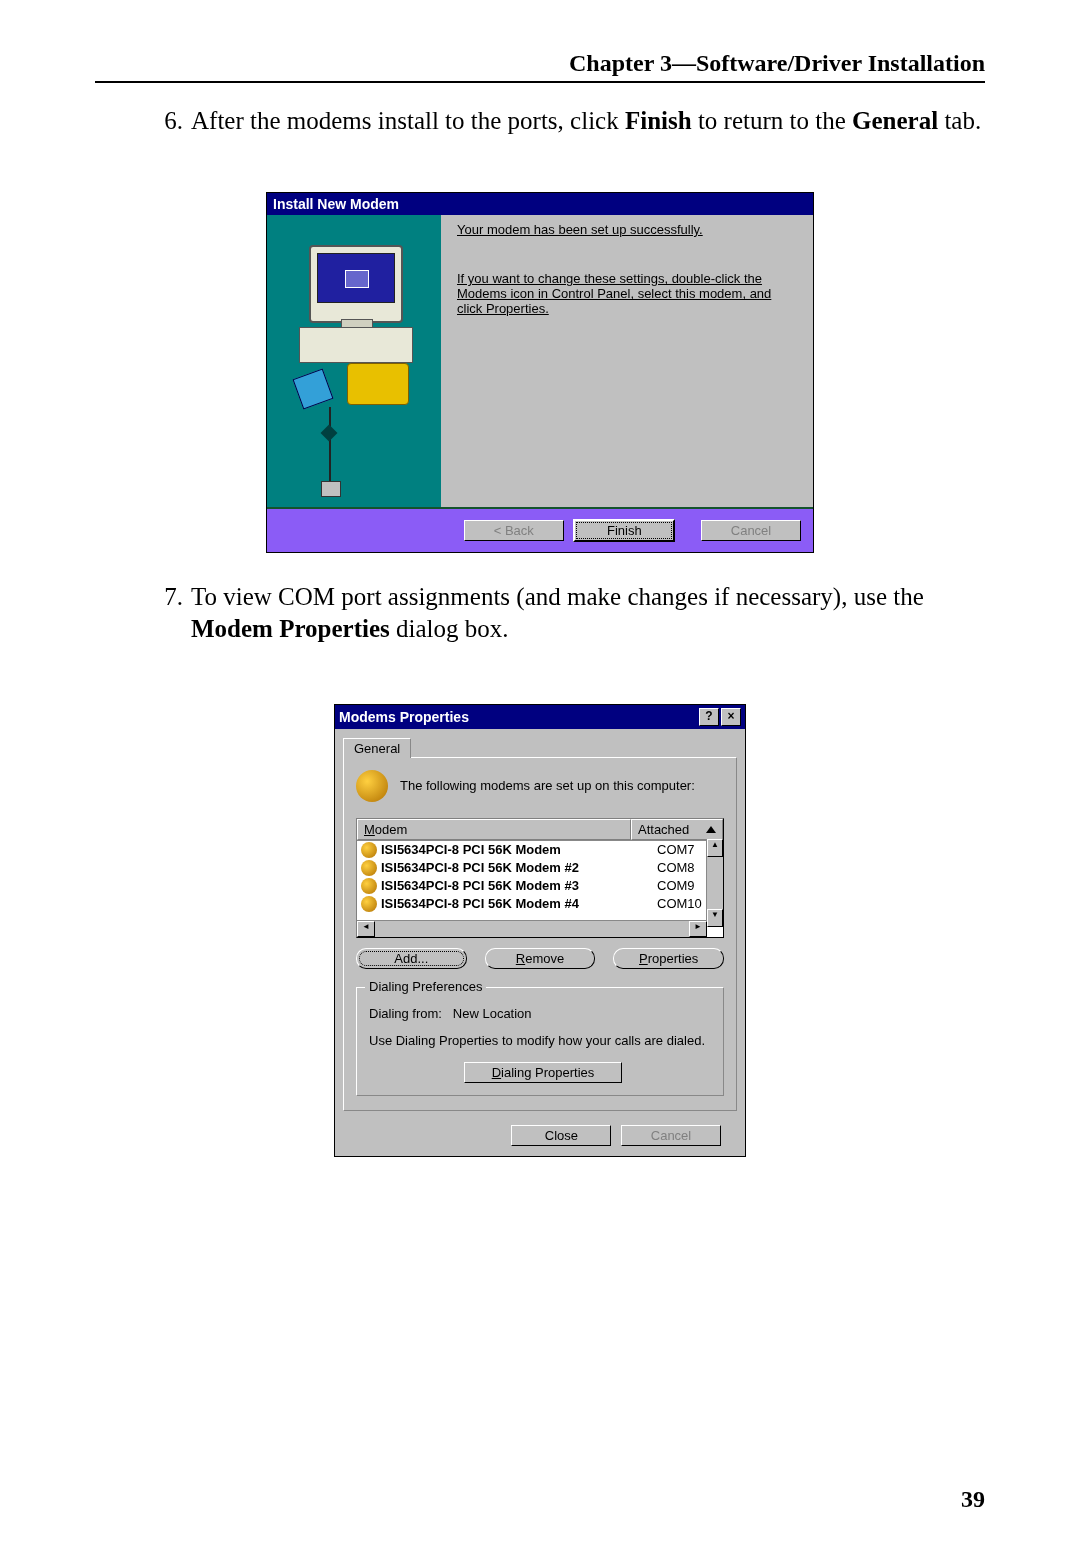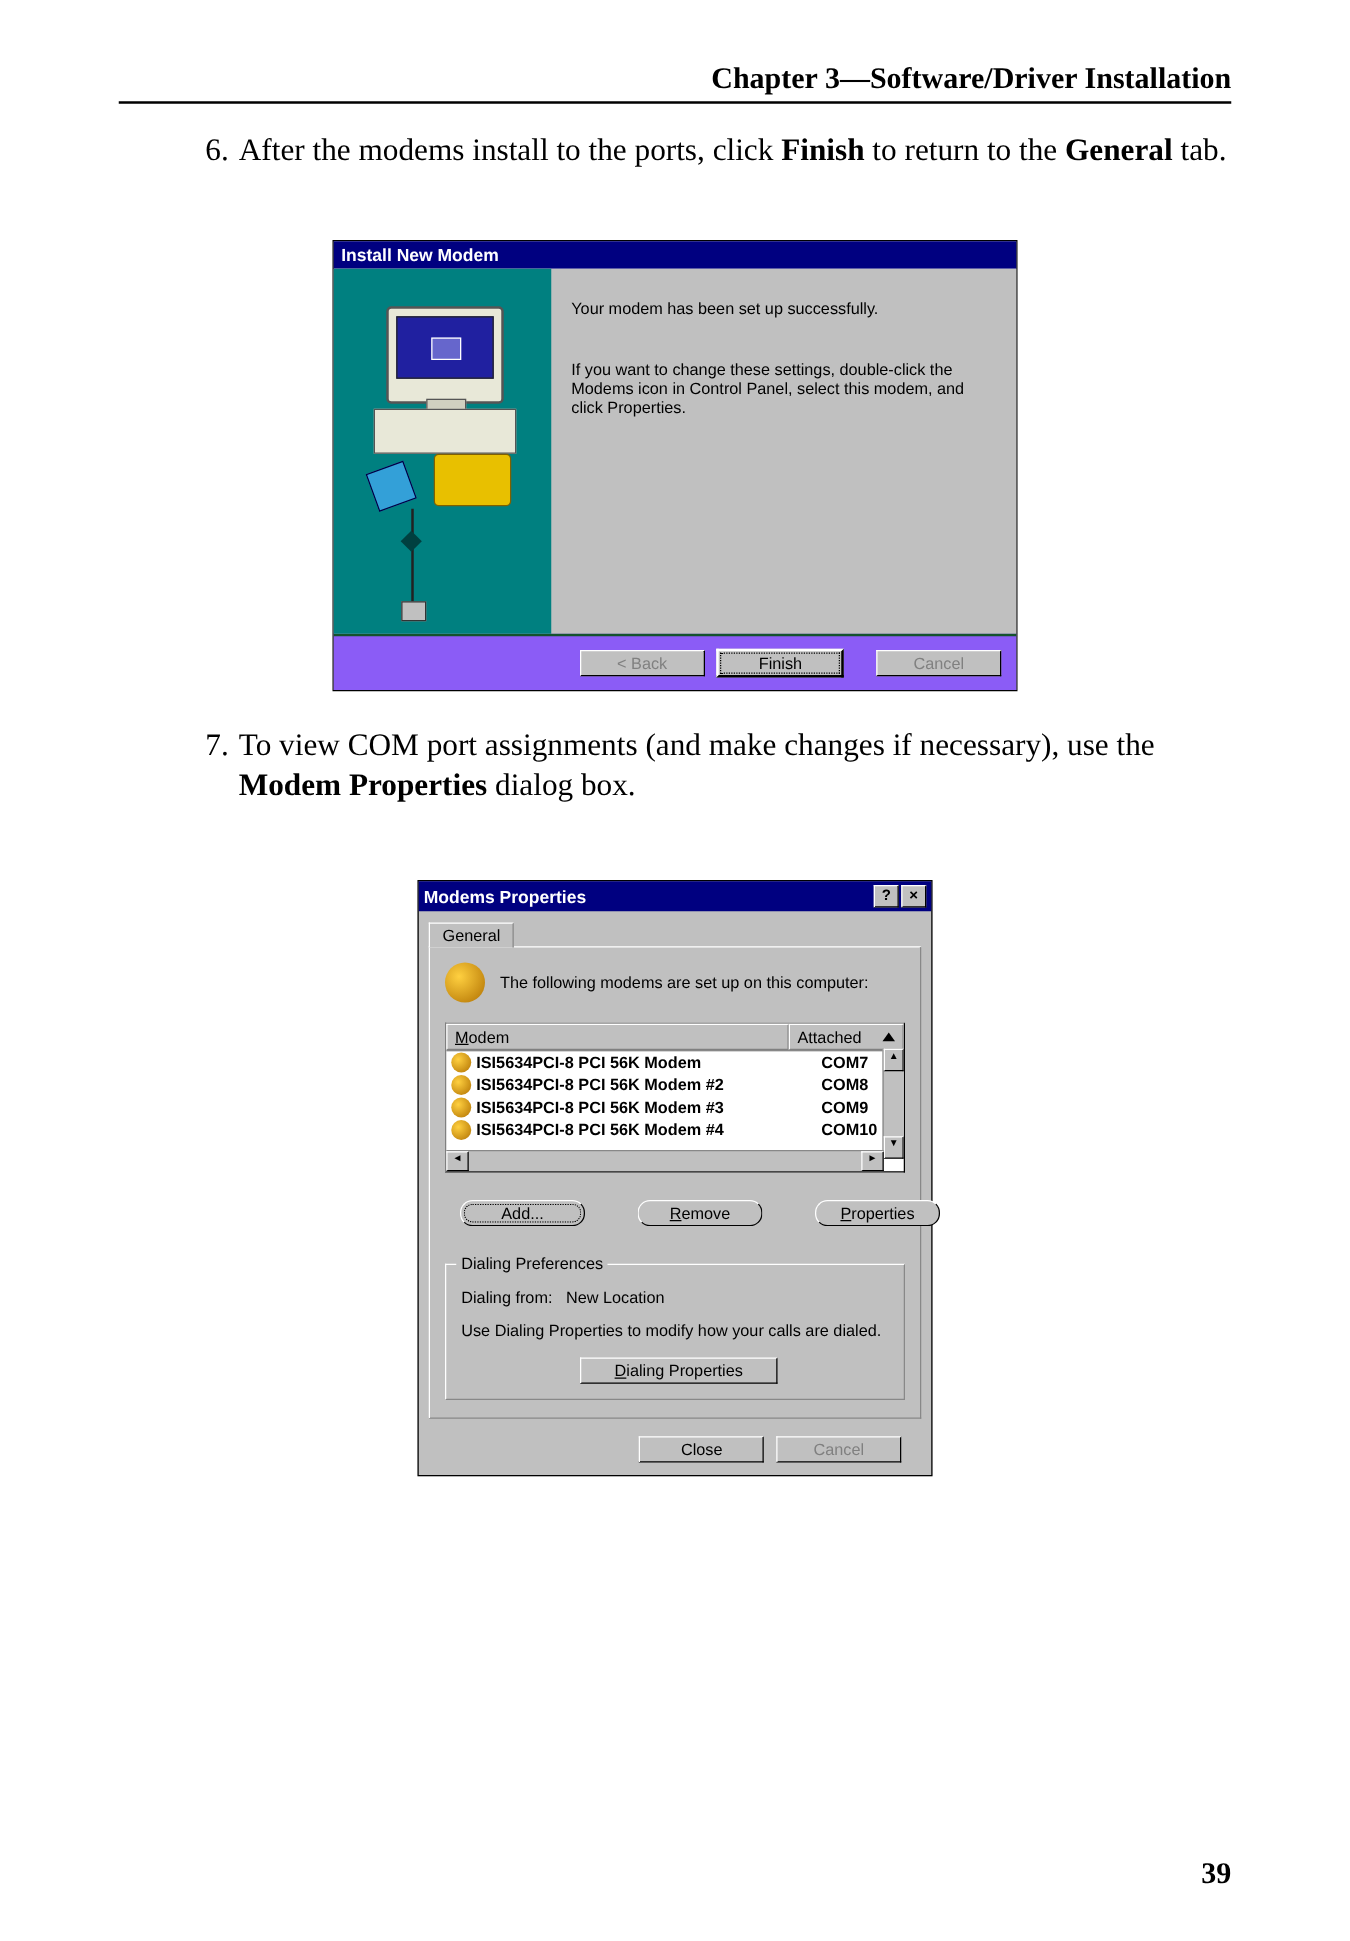--- a/index.html
+++ b/index.html
@@ -107,21 +107,21 @@
   }
   .plug {
     position:absolute; top:266px; left:54px; width:18px; height:14px;
     background:#c0c0c0; border:1px solid #333;
   }
   .cable-x1 {
     position:absolute; width:12px; height:12px; background:#004040;
     transform: rotate(45deg);
   }
   .fig1-right {
-    flex:1; padding: 24px 16px 8px 16px;
+    flex:1; padding: 7px 16px 8px 16px; text-decoration: underline;
   }
   .fig1-p1 { margin-bottom: 34px; }
   .fig1-buttons {
     background:#8b5cf6; border-top:2px solid #14532d;
     padding: 10px 12px; text-align: right;
   }
   .winbtn {
     display:inline-block; min-width:82px; text-align:center;
     padding:2px 8px; margin-left:6px;
     background:#c0c0c0;
@@ -184,34 +184,34 @@
     width:0;height:0;border-left:5px solid transparent;border-right:5px solid transparent;border-bottom:7px solid #000;
   }
   .listrows { }
   .listrow { display:flex; padding:1px 4px; align-items:center; }
   .row-icon {
     width:16px;height:16px;margin-right:4px;
     background: radial-gradient(circle at 35% 35%, #ffd040, #b07000);
     border-radius:50%;
   }
   .row-name { flex:1; font-weight:bold; white-space:nowrap; overflow:hidden; }
-  .row-att { width:62px;font-weight:bold; }
+  .row-att { width:62px; }
   .list-scroll-v {
     position:absolute; right:0; top:20px; bottom:16px; width:16px;
     background:#c0c0c0; border-left:1px solid #888;
   }
   .list-scroll-v .sbtn { height:16px; background:#c0c0c0; border:1px solid #000; border-top-color:#fff; border-left-color:#fff; font-size:8px; text-align:center;}
   .list-scroll-h {
     position:absolute; left:0; right:16px; bottom:0; height:16px;
     background:#c0c0c0; border-top:1px solid #888; display:flex;
   }
   .list-scroll-h .sbtn { width:16px; background:#c0c0c0; border:1px solid #000; border-top-color:#fff; border-left-color:#fff; font-size:8px; text-align:center;}
   .list-scroll-h .track { flex:1; }
   .btnrow { margin-top:10px; display:flex; gap:18px; }
-  .btnrow .winbtn { flex:1; margin:12px;border-radius:10px; }
+  .btnrow .winbtn { flex:1; margin:0;border-radius:10px; }
   .winbtn.dotted { outline:1px dotted #000; outline-offset:-4px; }
   .groupbox {
     border:1px solid #888; border-top-color:#fff; border-left-color:#fff;
     margin-top:18px; padding:10px 12px 12px 12px; position:relative;
   }
   .group-title {
     position:absolute; top:-9px; left:8px; background:#c0c0c0; padding:0 4px;
   }
   .from-line { margin:8px 0 12px 0; }
   .dp-note { margin-bottom:14px; line-height:1.2; }

